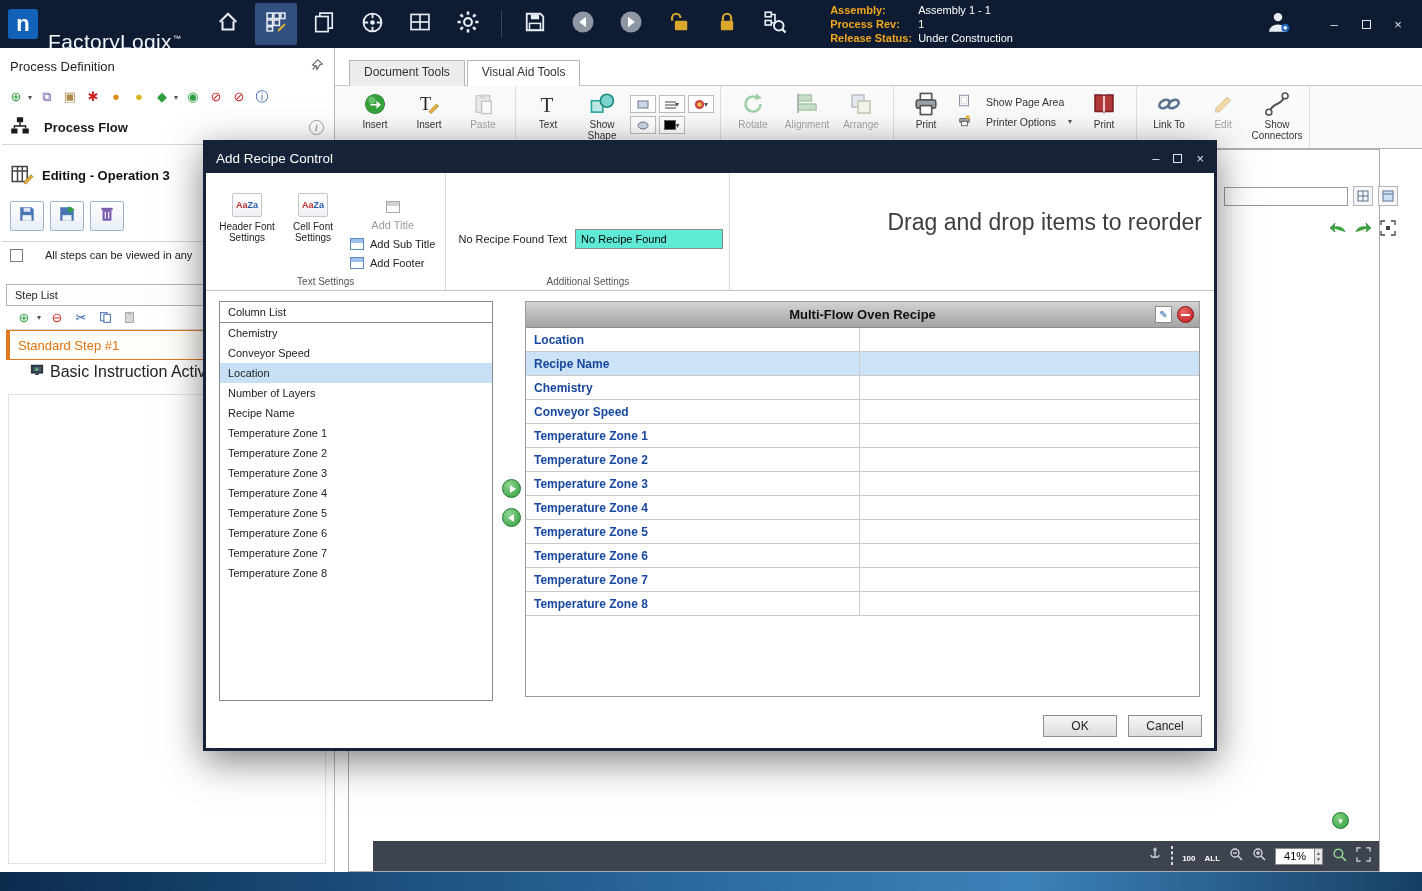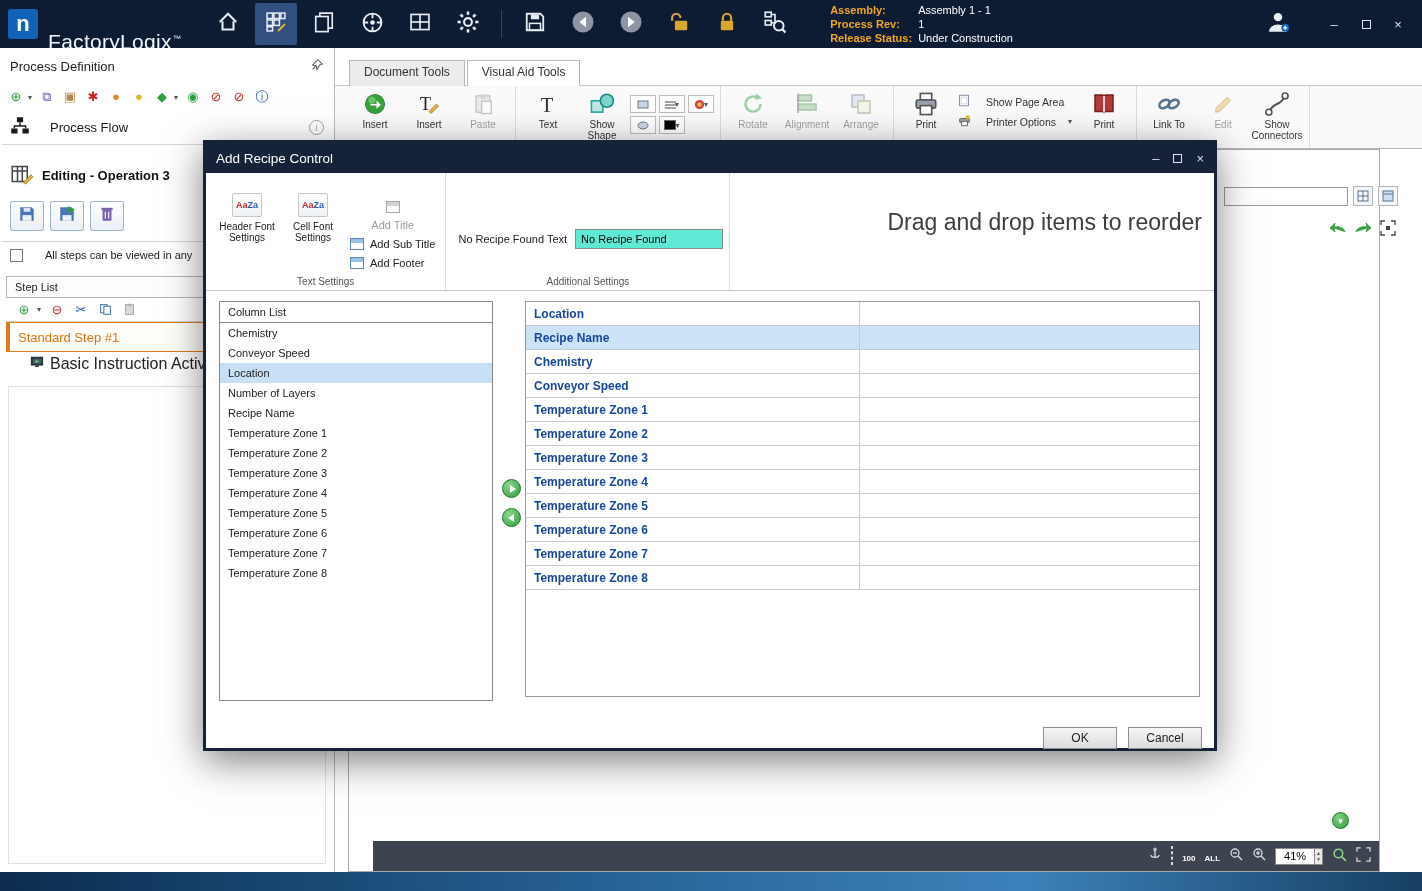--- a/index.html
+++ b/index.html
@@ -27,29 +27,29 @@
   .maxbox { width:9px; height:9px; border:1px solid #dfe5ee; display:inline-block; }
 
   
   .left-panel { position:absolute; top:48px; left:0; width:335px; bottom:19px; background:#fff; border-right:1px solid #b9bcc0; display:flex; flex-direction:column; overflow:hidden; }
   .lp-header { height:36px; display:flex; align-items:center; padding:0 10px; font-size:13px; color:#222; }
   .lp-header .pin { margin-left:auto; }
   .lp-toolbar { height:26px; display:flex; align-items:center; gap:7px; padding:0 8px; }
   .mic { font-size:13px; line-height:16px; width:16px; height:16px; display:inline-flex; align-items:center; justify-content:center; }
   .caret { font-size:8px; color:#555; margin-left:-3px; }
   .lp-row { display:flex; align-items:center; padding:0 10px; }
-  .flow-row { height:34px; font-size:13px; font-weight:normal; color:#1a1a1a; gap:20px; }
+  .flow-row { height:34px; font-size:13px; font-weight:bold; color:#1a1a1a; gap:14px; }
   .info-circle { margin-left:auto; width:15px; height:15px; border-radius:50%; border:1px solid #9aa0a8; color:#9aa0a8; font-size:10px; display:flex; align-items:center; justify-content:center; font-style:italic; font-family:"Liberation Serif", serif; }
   .lp-div { height:1px; background:#d6d6d6; margin:0 2px; }
   .edit-row { height:40px; margin-top:10px; font-size:13px; font-weight:bold; gap:8px; color:#111; }
   .lp-btnrow { display:flex; gap:6px; padding:6px 10px 10px; }
   .sqbtn { width:34px; height:30px; border:1px solid #9eb3cd; background:linear-gradient(#ffffff,#e9eef5); display:flex; align-items:center; justify-content:center; border-radius:2px; }
   .chk-row { height:26px; font-size:11px; color:#222; gap:22px; white-space:nowrap; overflow:hidden; }
   .chkbox { width:13px; height:13px; border:1px solid #7a7a7a; background:#fff; flex:none; }
-  .steplist-hdr { margin:8px 6px 0; border:1px solid #b5b5b5; height:22px; display:flex; align-items:center; padding:0 8px; font-size:11px; color:#222; background:#fdfdfd; }
+  .steplist-hdr { margin:16px 6px 0; border:1px solid #b5b5b5; height:22px; display:flex; align-items:center; padding:0 8px; font-size:11px; color:#222; background:#fdfdfd; }
   .step-toolbar { height:24px; display:flex; align-items:center; gap:8px; padding:0 10px; border-bottom:1px solid #d6d6d6; margin:0 6px; }
   .step-selected { margin:0 6px; height:30px; display:flex; align-items:center; border-top:1px solid #e07a1e; border-bottom:1px solid #e07a1e; border-left:4px solid #e07a1e; color:#e0720f; font-size:13px; padding-left:8px; background:#fffefb; }
   .step-activity { height:24px; display:flex; align-items:center; gap:6px; padding-left:30px; font-size:16px; color:#222; }
   .lp-fill { flex:1; margin:10px 8px 8px; border:1px solid #e2e2e2; background:#fff; }
 
   
   .content { position:absolute; top:48px; left:335px; right:0; bottom:19px; background:#fff; }
   .rtabs { display:flex; gap:2px; padding:12px 0 0 14px; height:38px; }
   .rtab { font-size:12px; color:#333; padding:4px 14px 5px; border:1px solid #b7b7b7; border-bottom:none; background:#ececec; }
   .rtab.selected { background:#fff; position:relative; z-index:2; }
@@ -121,21 +121,21 @@
   .rt-title { flex:1; text-align:center; font-size:13px; font-weight:bold; color:#111; }
   .rt-btns { position:absolute; right:5px; top:4px; display:flex; gap:5px; }
   .edit-btn { width:17px; height:17px; border:1px solid #8d8d8d; background:#fff; display:flex; align-items:center; justify-content:center; font-size:10px; color:#2a5db0; }
   .remove-btn { width:17px; height:17px; border-radius:50%; background:radial-gradient(circle at 35% 30%, #e86a6a, #c01818); border:1px solid #8d0f0f; display:flex; align-items:center; justify-content:center; }
   .remove-btn i { display:block; width:9px; height:2px; background:#fff; }
   .recipe-row { display:grid; grid-template-columns:334px 1fr; height:24px; border-bottom:1px solid #cacaca; }
   .recipe-row .lab { border-right:1px solid #cacaca; font-size:12px; font-weight:bold; color:#17479e; padding:5px 8px 0; }
   .recipe-row .val { font-size:12px; padding:5px 8px 0; }
   .recipe-row.selected { background:#cbe2f7; }
 
-  .dlg-btn { position:absolute; top:436px; width:74px; height:22px; border:1px solid #8e8e8e; background:linear-gradient(#f6f6f6,#dcdcdc); font-size:12px; color:#222; text-align:center; }
+  .dlg-btn { position:absolute; top:424px; width:74px; height:22px; border:1px solid #8e8e8e; background:linear-gradient(#f6f6f6,#dcdcdc); font-size:12px; color:#222; text-align:center; }
   .ok-btn { left:837px; } .cancel-btn { left:922px; }
 
   
   .g-green { color:#2f9e3f; } .g-red { color:#c22; } .g-purple { color:#7b5fb0; }
   .g-tan { color:#b08850; } .g-blue { color:#2a5db0; } .g-orange { color:#e08a1e; }
   .g-yellow { color:#d9b41f; }
 </style>
 </head>
 <body>
 
@@ -779,20 +779,31 @@
       <div class="mid-arrows">
         <button class="garrow">
             <span class="tri-r"></span>
           </button>
         <button class="garrow">
             <span class="tri-l"></span>
           </button>
       </div>
 
       <div class="recipe-table">
+        <div class="rt-header">
+          <span class="rt-title">Multi-Flow Oven Recipe</span>
+          <span class="rt-btns">
+            <button class="edit-btn">
+                <span>✎</span>
+              </button>
+            <button class="remove-btn">
+                <i></i>
+              </button>
+          </span>
+        </div>
         <div>
 
             <div class="recipe-row">
               <div class="lab">Location</div>
               <div class="val"></div>
             </div>
 
             <div class="recipe-row selected">
               <div class="lab">Recipe Name</div>
               <div class="val"></div>

